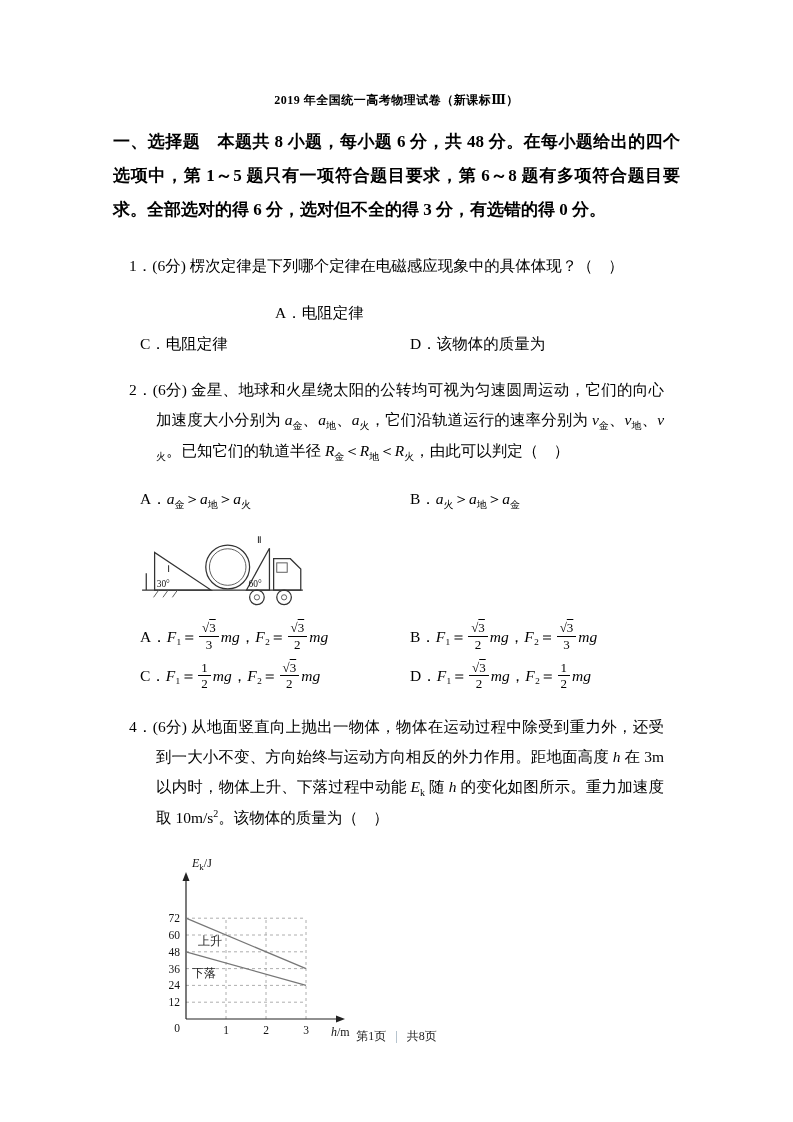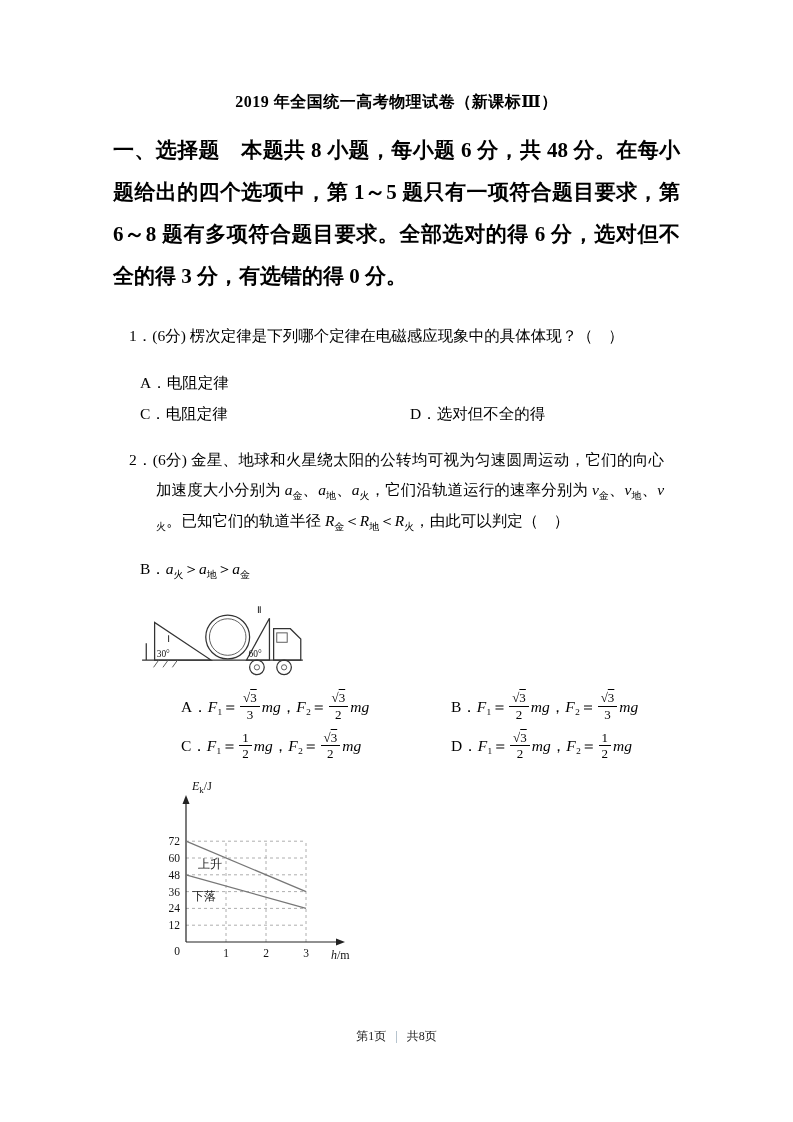--- a/index.html
+++ b/index.html
@@ -1,27 +1,27 @@
 <!DOCTYPE html>
 <html><head>
 <meta charset="utf-8">
 <style>
   html,body{margin:0;padding:0;background:#ffffff;}
   .page{position:relative;width:793px;height:1122px;background:#fff;color:#000;
         font-family:"Liberation Serif","DejaVu Serif",serif;overflow:hidden;}
   .content{position:absolute;left:113px;top:92px;width:567px;}
-  .title{margin:0 0 16px 0;text-align:center;font-size:16px;font-weight:bold;letter-spacing:.5px;}
-  .intro{margin:0 0 24px 0;font-size:21px;font-weight:bold;line-height:2.0;text-align:justify;}
+  .title{margin:0 0 16px 0;text-align:center;font-size:12px;font-weight:bold;letter-spacing:.5px;}
+  .intro{margin:0 0 24px 0;font-size:17px;font-weight:bold;line-height:2.0;text-align:justify;}
   .question{margin:0 0 6px 0;}
   .stem{margin:16px;font-size:15.5px;line-height:1.95;text-align:justify;
         padding-left:27px;text-indent:-27px;}
   .options{padding-left:27px;font-size:15.5px;}
-  .opt-row{display:flex;}
+  .opt-row{display:flex;justify-content:center;}
   .option{width:50%;line-height:2.0;white-space:nowrap;}
-  .option.math{line-height:2.55;margin-left:41px;}
+  .option.math{line-height:2.55;}
   sub{font-size:10px;}
   sup{font-size:10px;}
   .frac{display:inline-block;vertical-align:middle;text-align:center;line-height:1.2;
         font-size:13px;margin:0 2px;position:relative;top:-2px;}
   .frac .fnum{display:block;border-bottom:1px solid #000;padding:0 3px;}
   .frac .fden{display:block;padding:0 3px;}
   .ol{text-decoration:overline;}
   .figure{margin:6px 0 2px 27px;}
   .fig-line{stroke:#333;stroke-width:1.2;fill:none;}
   .fig-thin{stroke:#555;stroke-width:0.9;fill:none;}
@@ -49,29 +49,30 @@
     <p class="intro">一、选择题　本题共 8 小题，每小题 6 分，共 48 分。在每小题给出的四个选项中，第 1～5 题只有一项符合题目要求，第 6～8 题有多项符合题目要求。全部选对的得 6 分，选对但不全的得 3 分，有选错的得 0 分。</p>
 
     <section class="question">
       <p class="stem">1．(6分) 楞次定律是下列哪个定律在电磁感应现象中的具体体现？（　）</p>
       <div class="options">
         <div class="opt-row">
           <div class="option"><span>A．</span><span>电阻定律</span></div>
         </div>
         <div class="opt-row">
           <div class="option"><span>C．</span><span>电阻定律</span></div>
-          <div class="option"><span>D．</span><span>选对但不全的得</span></div>
+          <div class="option"><span>D．</span><span>该物体的质量为</span></div>
         </div>
       </div>
     </section>
 
     <section class="question">
       <p class="stem">2．(6分) 金星、地球和火星绕太阳的公转均可视为匀速圆周运动，它们的向心加速度大小分别为 <i>a</i><sub>金</sub>、<i>a</i><sub>地</sub>、<i>a</i><sub>火</sub>，它们沿轨道运行的速率分别为 <i>v</i><sub>金</sub>、<i>v</i><sub>地</sub>、<i>v</i><sub>火</sub>。已知它们的轨道半径 <i>R</i><sub>金</sub>＜<i>R</i><sub>地</sub>＜<i>R</i><sub>火</sub>，由此可以判定（　）</p>
       <div class="options">
         <div class="opt-row">
+          <div class="option"><span>A．</span><span><i>a</i><sub>金</sub>＞<i>a</i><sub>地</sub>＞<i>a</i><sub>火</sub></span></div>
           <div class="option"><span>B．</span><span><i>a</i><sub>火</sub>＞<i>a</i><sub>地</sub>＞<i>a</i><sub>金</sub></span></div>
         </div>
         <div class="opt-row">
         </div>
       </div>
     </section>
 
     <section class="question">
 
       <div class="figure">
@@ -111,20 +112,21 @@
           <div class="option math"><span>B．</span><span><i>F</i>₁＝</span><span class="frac"><span class="fnum">√<span class="ol">3</span></span><span class="fden">2</span></span><span><i>mg</i>，<i>F</i>₂＝</span><span class="frac"><span class="fnum">√<span class="ol">3</span></span><span class="fden">3</span></span><span><i>mg</i></span></div>
         </div>
         <div class="opt-row">
           <div class="option math"><span>C．</span><span><i>F</i>₁＝</span><span class="frac"><span class="fnum">1</span><span class="fden">2</span></span><span><i>mg</i>，<i>F</i>₂＝</span><span class="frac"><span class="fnum">√<span class="ol">3</span></span><span class="fden">2</span></span><span><i>mg</i></span></div>
           <div class="option math"><span>D．</span><span><i>F</i>₁＝</span><span class="frac"><span class="fnum">√<span class="ol">3</span></span><span class="fden">2</span></span><span><i>mg</i>，<i>F</i>₂＝</span><span class="frac"><span class="fnum">1</span><span class="fden">2</span></span><span><i>mg</i></span></div>
         </div>
       </div>
     </section>
 
     <section class="question">
+      <p class="stem">4．(6分) 从地面竖直向上抛出一物体，物体在运动过程中除受到重力外，还受到一大小不变、方向始终与运动方向相反的外力作用。距地面高度 <i>h</i> 在 3m 以内时，物体上升、下落过程中动能 <i>E</i><sub>k</sub> 随 <i>h</i> 的变化如图所示。重力加速度取 10m/s<sup>2</sup>。该物体的质量为（　）</p>
       <div class="chart-wrap"><svg width="215" height="200" viewBox="0 0 215 200">
             <line x1="46" y1="153.2" x2="166" y2="153.2" class="grid"></line>
             <text x="40" y="157.2" class="tick" text-anchor="end">12</text>
             <line x1="46" y1="136.4" x2="166" y2="136.4" class="grid"></line>
             <text x="40" y="140.4" class="tick" text-anchor="end">24</text>
             <line x1="46" y1="119.6" x2="166" y2="119.6" class="grid"></line>
             <text x="40" y="123.6" class="tick" text-anchor="end">36</text>
             <line x1="46" y1="102.80000000000001" x2="166" y2="102.80000000000001" class="grid"></line>
             <text x="40" y="106.80000000000001" class="tick" text-anchor="end">48</text>
             <line x1="46" y1="86" x2="166" y2="86" class="grid"></line>

